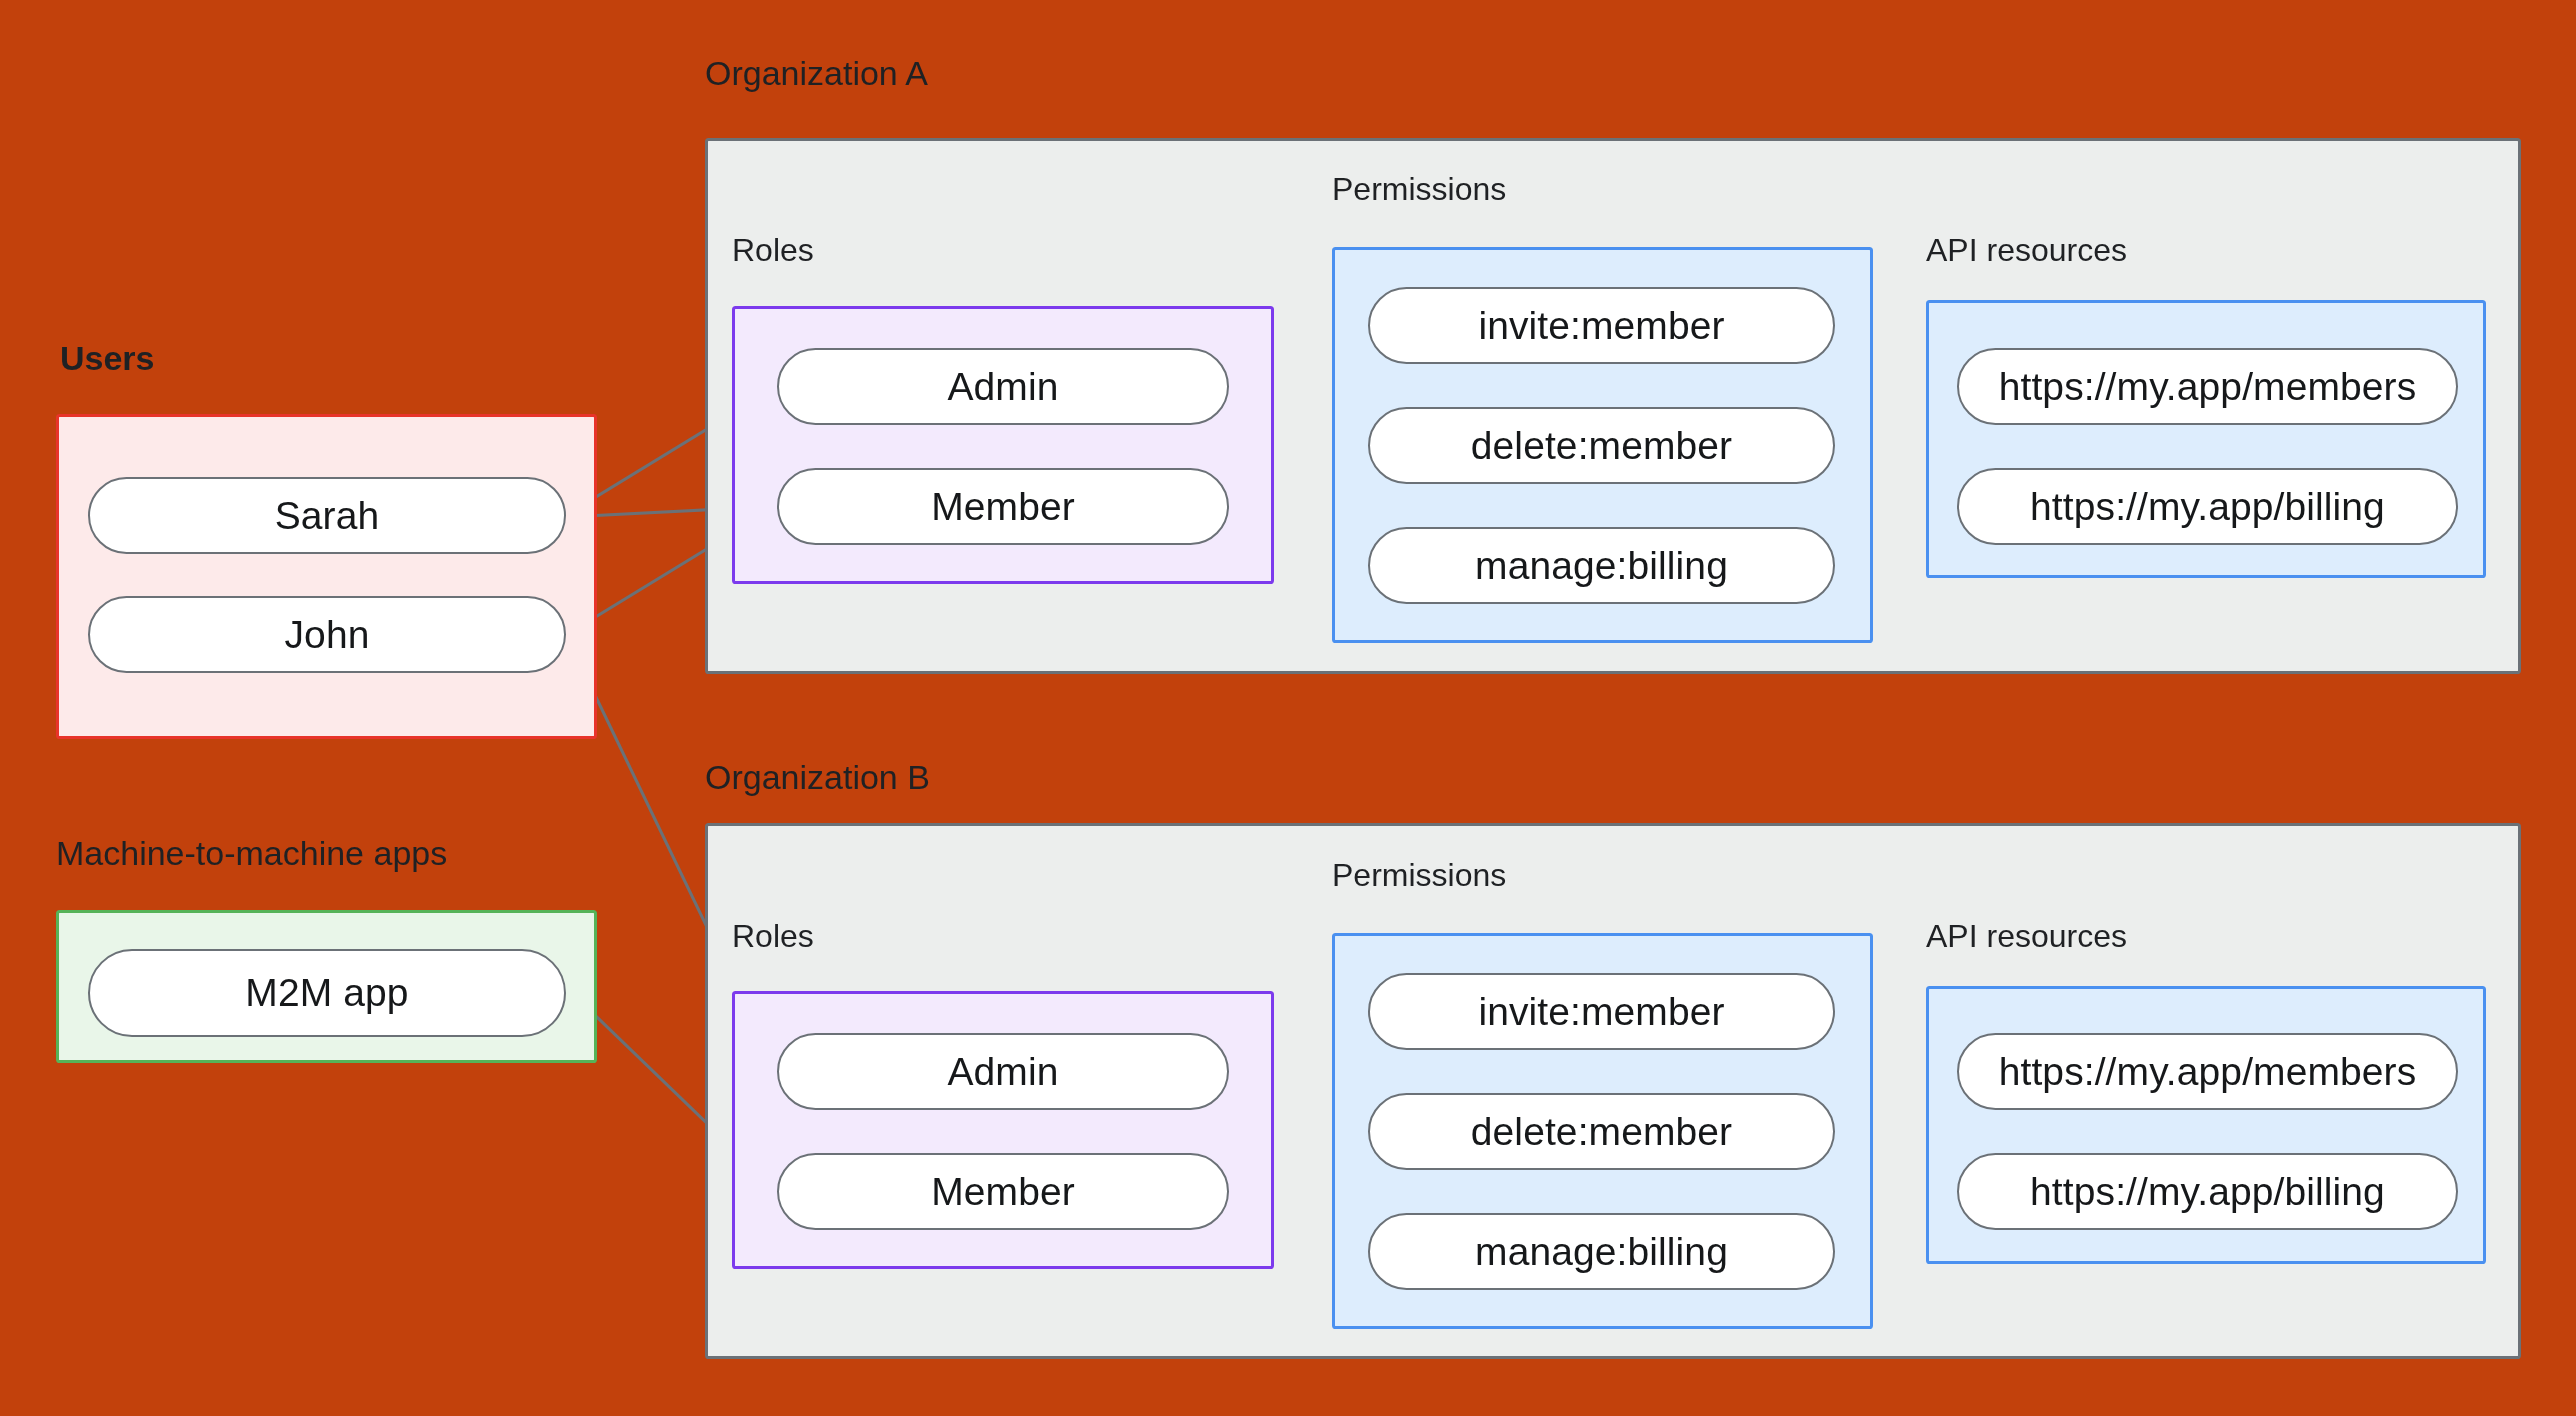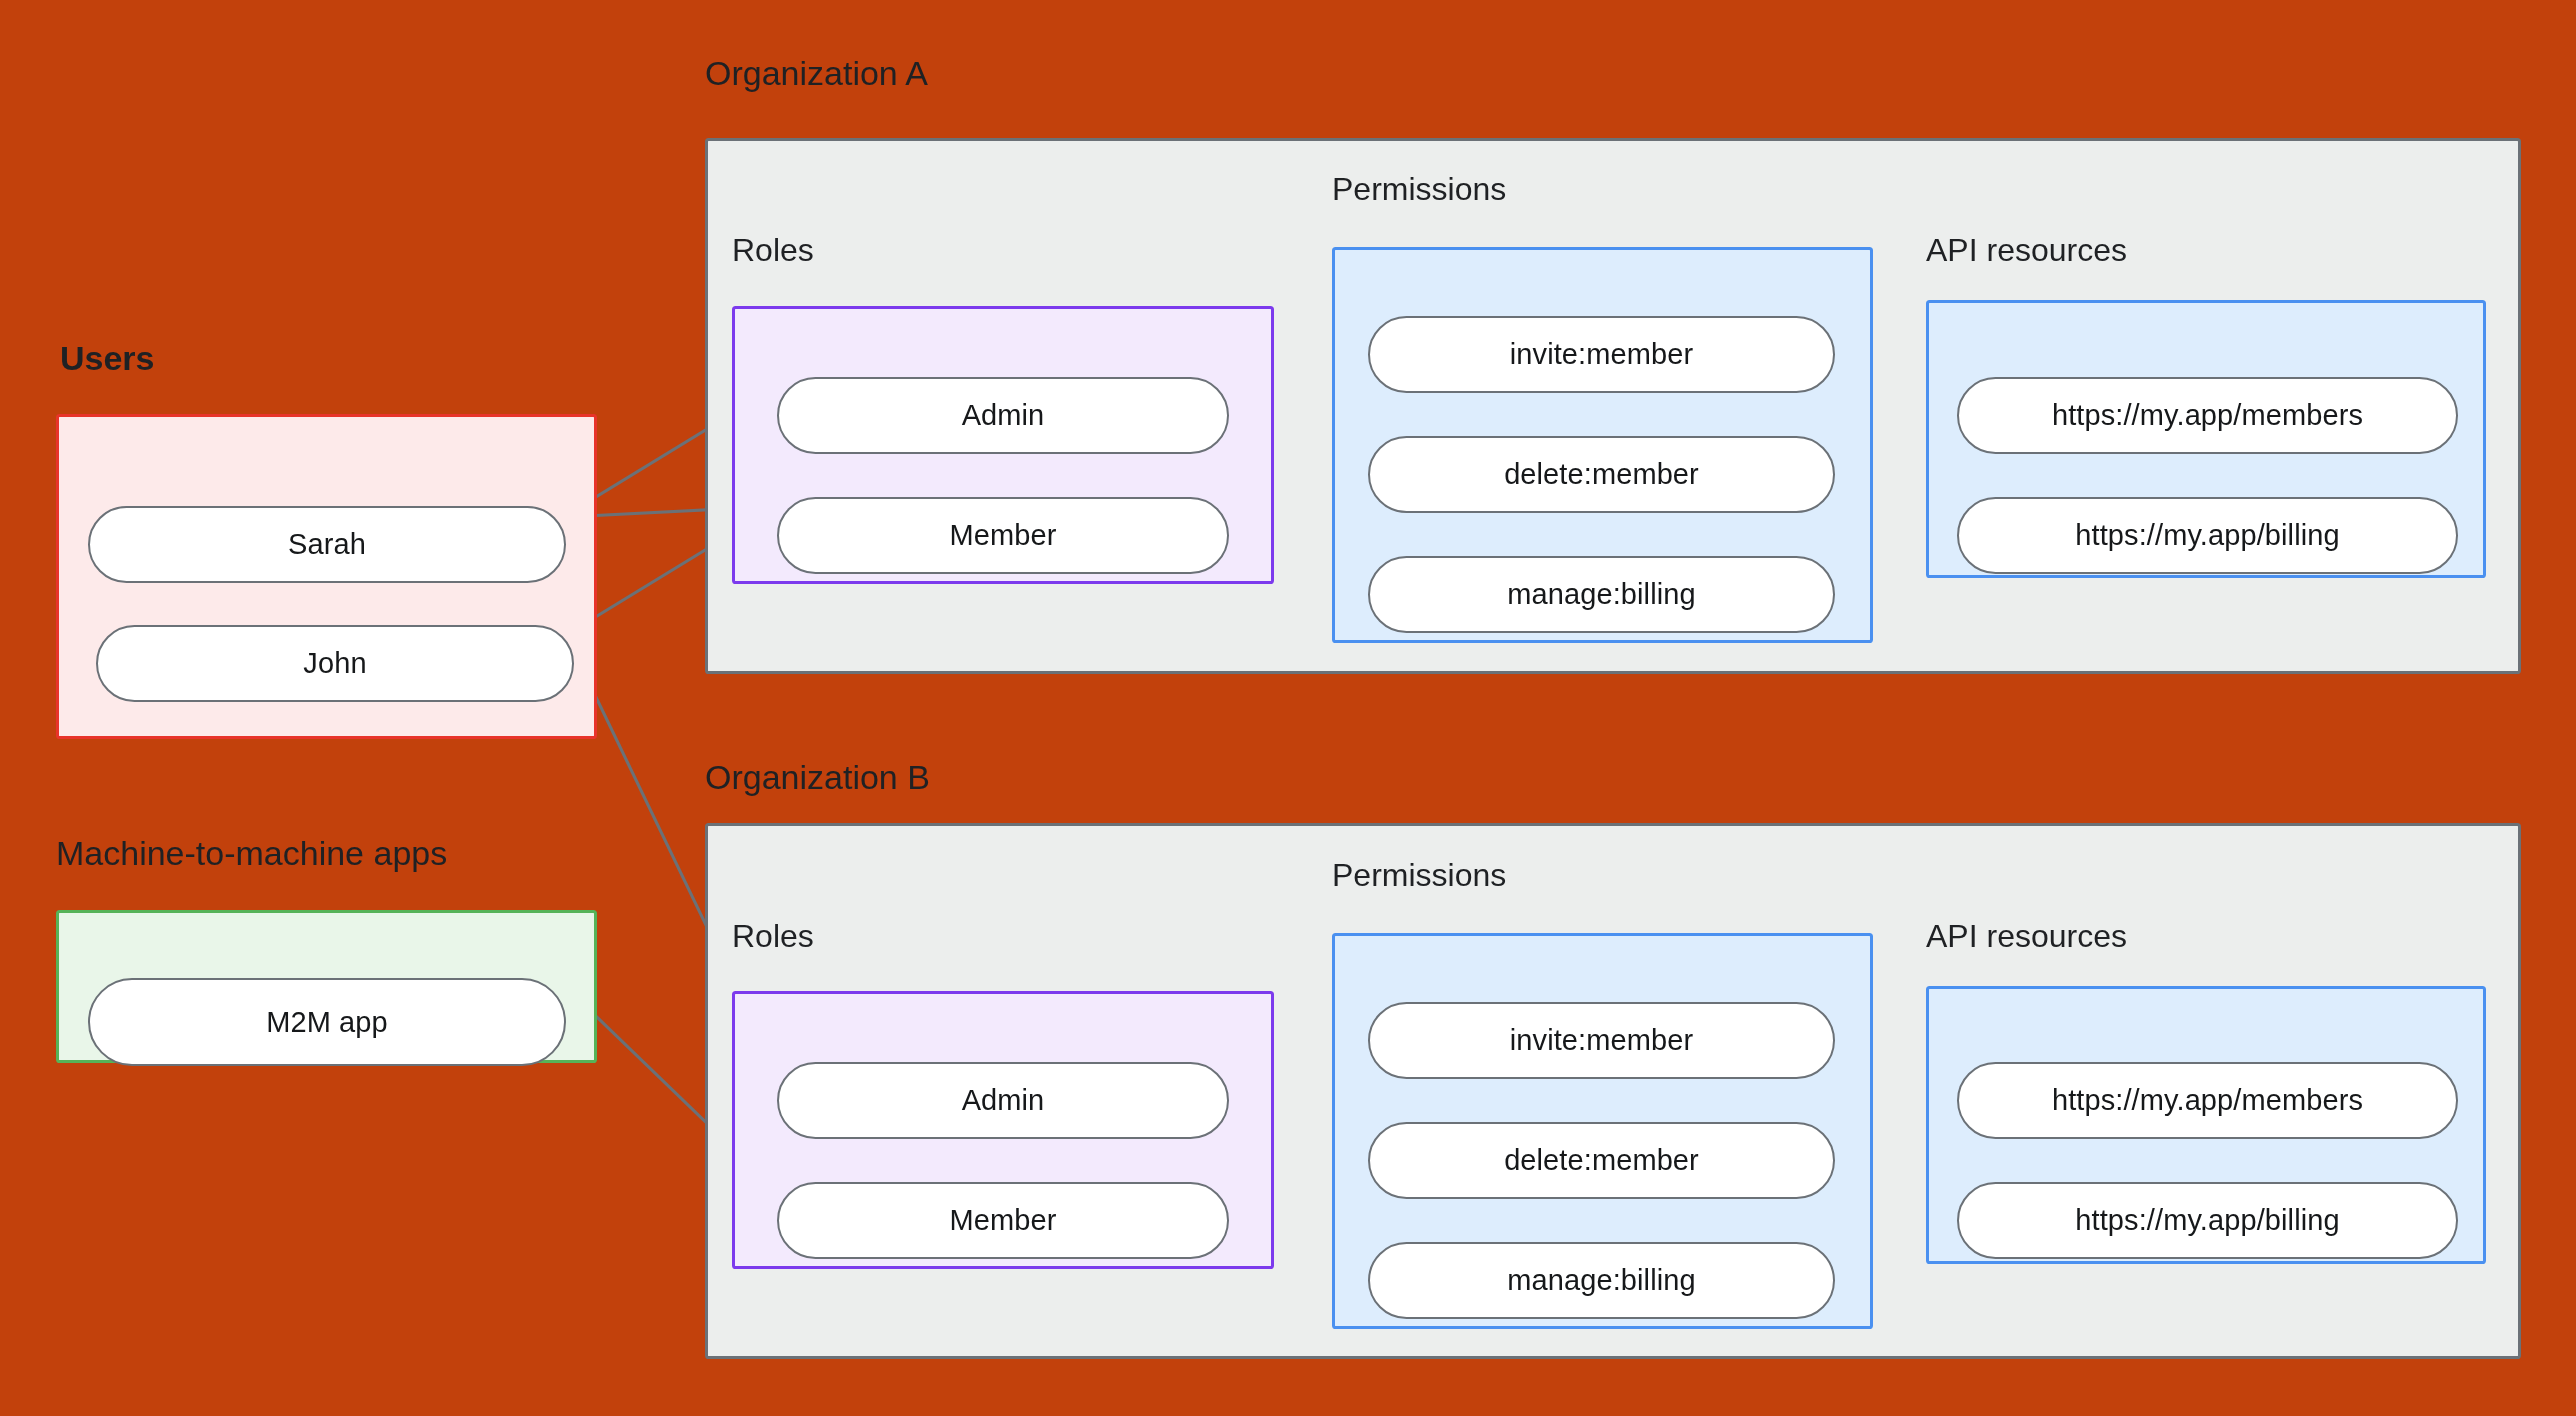--- a/index.html
+++ b/index.html
@@ -44,25 +44,24 @@
   
   .pill{
     position:absolute;
     box-sizing:border-box;
     background:#ffffff;
     border:2.7px solid #6b7177;
     border-radius:900px;
     display:flex;
     align-items:center;
     justify-content:center;
-    font-size:29px;
+    font-size:39px;
     color:#16181a;
     white-space:nowrap;
     letter-spacing:0.1px;
-    margin-top:29px;
   }
 
   
   .edges{position:absolute;left:0;top:0;width:2576px;height:1416px;pointer-events:none;}
   .edge{stroke:#6b7177;stroke-width:3.4;fill:none;}
   .endpoint{fill:#6b7177;}
 </style>
 </head>
 <body>
 
@@ -152,20 +151,20 @@
   <div class="pill" style="left:1368px;top:1213px;width:467px;height:77px;">manage:billing</div>
 
   <div class="grp-title" style="left:1926px;top:920px;font-size:32px;">API resources</div>
   <div class="cat-box cat-blue" style="left:1926px;top:986px;width:560px;height:278px;"></div>
   <div class="pill" style="left:1957px;top:1033px;width:501px;height:77px;">https://my.app/members</div>
   <div class="pill" style="left:1957px;top:1153px;width:501px;height:77px;">https://my.app/billing</div>
 
   <div class="grp-title" style="left:60px;top:341px;font-weight:bold;">Users</div>
   <div class="cat-box cat-users" style="left:56px;top:414px;width:541px;height:325px;"></div>
   <div class="pill" style="left:88px;top:477px;width:478px;height:77px;">Sarah</div>
-  <div class="pill" style="left:96px;top:596px;width:478px;height:77px;text-align:center;">John</div>
+  <div class="pill" style="left:88px;top:596px;width:478px;height:77px;text-align:center;">John</div>
 
   <div class="grp-title" style="left:56px;top:836px;">Machine-to-machine apps</div>
   <div class="cat-box cat-m2m" style="left:56px;top:910px;width:541px;height:153px;"></div>
   <div class="pill" style="left:88px;top:949px;width:478px;height:88px;">M2M app</div>
 
 </div>
 
 
 </body></html>

